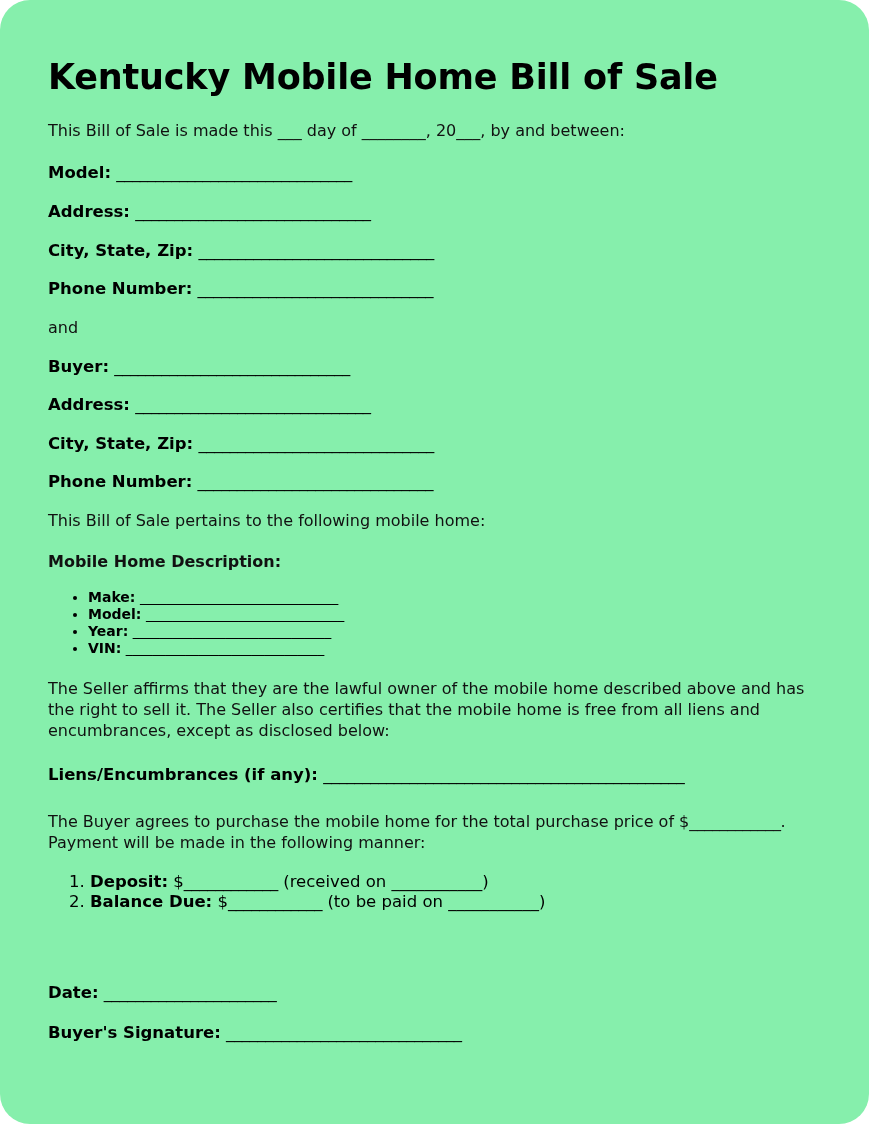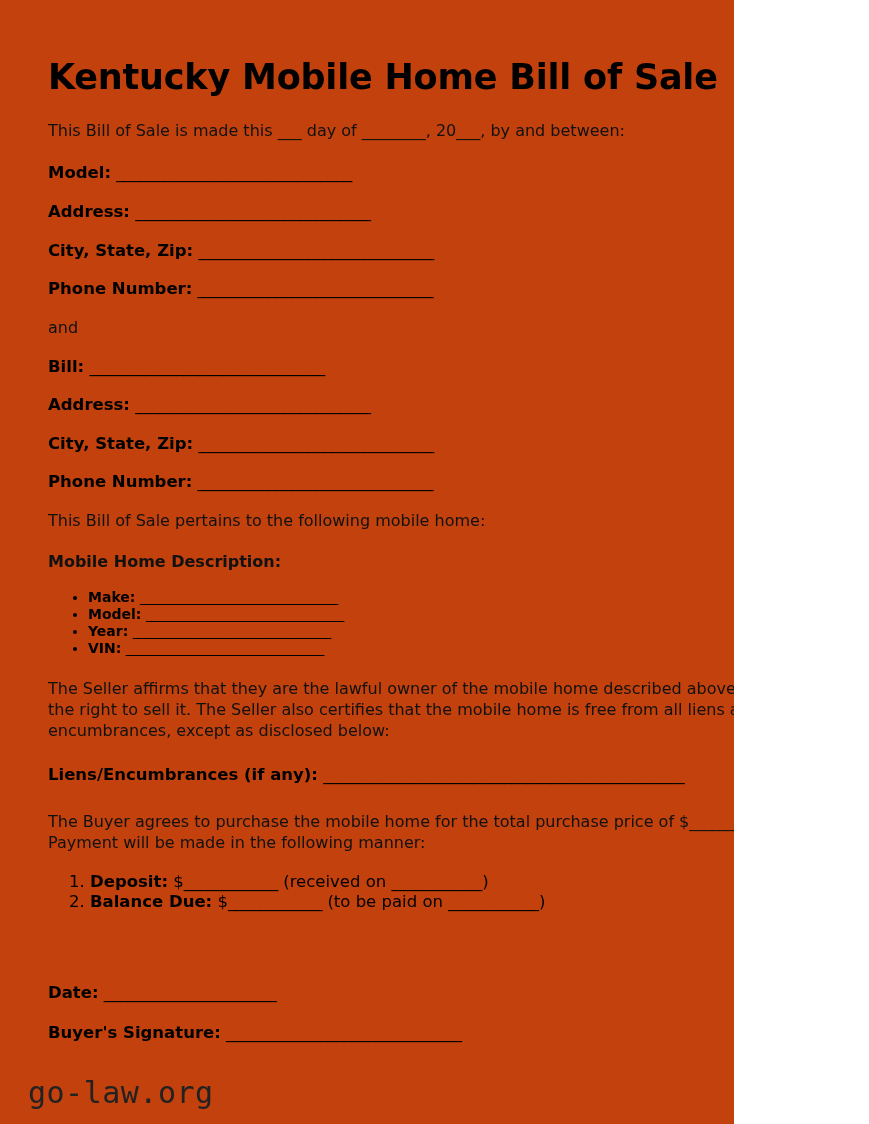--- a/index.html
+++ b/index.html
@@ -6,25 +6,26 @@
     margin: 0;
     padding: 0;
     background: #ffffff;
   }
   body {
     font-family: "DejaVu Sans", "Liberation Sans", sans-serif;
     color: #000000;
   }
   .page {
     position: relative;
-    width: 734px;
+    width: 869px;
     height: 1124px;
-    background: #c2410c;
+    background: #86efac;
     box-sizing: border-box;
     overflow: hidden;
+    border-radius: 30px;
   }
   .content {
     position: absolute;
     left: 48px;
     top: 0;
     width: 775px;
   }
   h1.doc-title {
     font-size: 35px;
     font-weight: bold;
@@ -125,21 +126,21 @@
     <div class="spacer-18"></div>
 
     <div class="field-line"><span class="lbl">Phone Number:</span> <span class="blank">______________________________</span></div>
 
     <div class="spacer-18"></div>
 
     <p class="para">and</p>
 
     <div class="spacer-18"></div>
 
-    <div class="field-line"><span class="lbl">Bill:</span> <span class="blank">______________________________</span></div>
+    <div class="field-line"><span class="lbl">Buyer:</span> <span class="blank">______________________________</span></div>
 
     <div class="spacer-18"></div>
 
     <div class="field-line"><span class="lbl">Address:</span> <span class="blank">______________________________</span></div>
 
     <div class="spacer-18"></div>
 
     <div class="field-line"><span class="lbl">City, State, Zip:</span> <span class="blank">______________________________</span></div>
 
     <div class="spacer-18"></div>
@@ -191,14 +192,13 @@
     <div class="spacer-20"></div>
 
     <div class="field-line"><span class="lbl">Date:</span> <span class="blank">______________________</span></div>
 
     <div class="spacer-20"></div>
 
     <div class="field-line"><span class="lbl">Buyer's Signature:</span> <span class="blank">______________________________</span></div>
 
   </div>
 
-  <div class="footer-brand">go-law.org</div>
 </div>
 
 </body></html>

